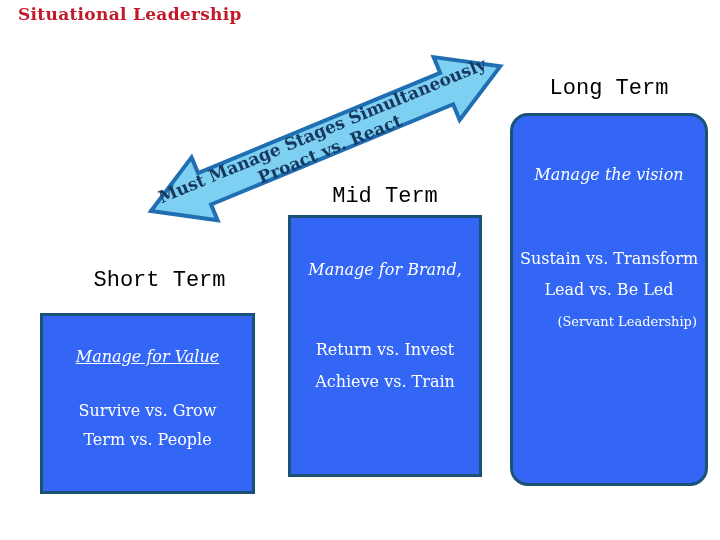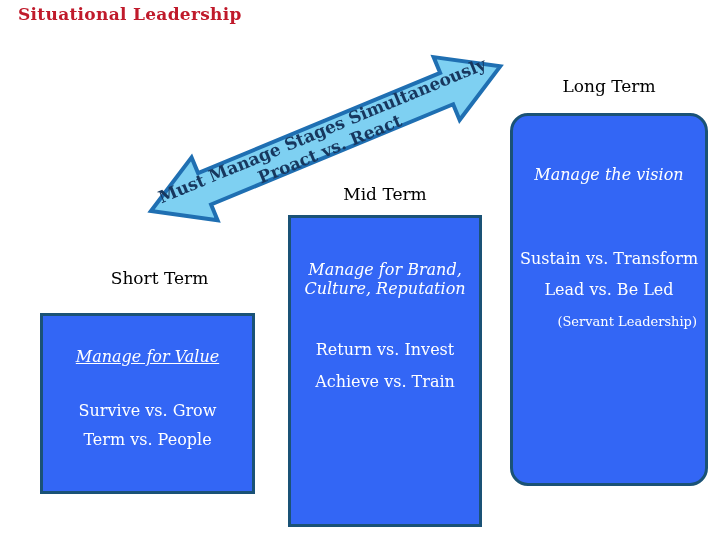--- a/index.html
+++ b/index.html
@@ -19,37 +19,38 @@
     position: absolute;
     left: 18px;
     top: 4px;
     font-size: 17px;
     font-weight: bold;
     letter-spacing: 0.3px;
     color: var(--title_color, #C01A2B);
   }
   .col-label {
     position: absolute;
-    font-size: 17px;
+    font-size: 22px;
     color: var(--label_color, #000000);
     text-align: center;
     white-space: nowrap;
+    font-family: Liberation Mono, monospace;
   }
   .label-short { left: 52px;  top: 268px; width: 215px; }
   .label-mid   { left: 288px; top: 184px; width: 194px; }
   .label-long  { left: 510px; top: 76px;  width: 198px; }
 
   .box {
     position: absolute;
     background: var(--box_fill, #3366F5);
     border: 3px solid var(--box_border, #1A5276);
     box-sizing: border-box;
   }
   .box-short { left: 40px;  top: 313px; width: 215px; height: 181px; }
-  .box-mid   { left: 288px; top: 215px; width: 194px; height: 312px; }
+  .box-mid   { left: 288px; top: 215px; width: 194px; height: 262px; }
   .box-long  { left: 510px; top: 113px; width: 198px; height: 373px; border-radius: 18px; }
 
   .box-line {
     position: absolute;
     left: 0;
     width: 100%;
     text-align: center;
     color: var(--box_text, #FFFFFF);
     font-size: 16px;
     line-height: 19px;
@@ -102,21 +103,20 @@
   <div class="col-label label-long">Long Term</div>
 
   <div class="box box-short">
     <div class="box-line italic" style="top:31px;text-decoration:underline;">Manage for Value</div>
     <div class="box-line" style="top:85px;">Survive vs. Grow</div>
     <div class="box-line" style="top:114px;">Term vs. People</div>
   </div>
 
   <div class="box box-mid">
     <div class="box-line italic" style="top:42px;">Manage for Brand,</div>
-    <div class="box-line italic" style="top:61px;">Culture, Reputation</div>
     <div class="box-line" style="top:122px;">Return vs. Invest</div>
     <div class="box-line" style="top:154px;">Achieve vs. Train</div>
   </div>
 
   <div class="box box-long">
     <div class="box-line italic" style="top:49px;">Manage the vision</div>
     <div class="box-line" style="top:133px;">Sustain vs. Transform</div>
     <div class="box-line" style="top:164px;">Lead vs. Be Led</div>
     <div class="box-line small-right" style="top:196px;padding-left:11px;">(Servant Leadership)</div>
   </div>

